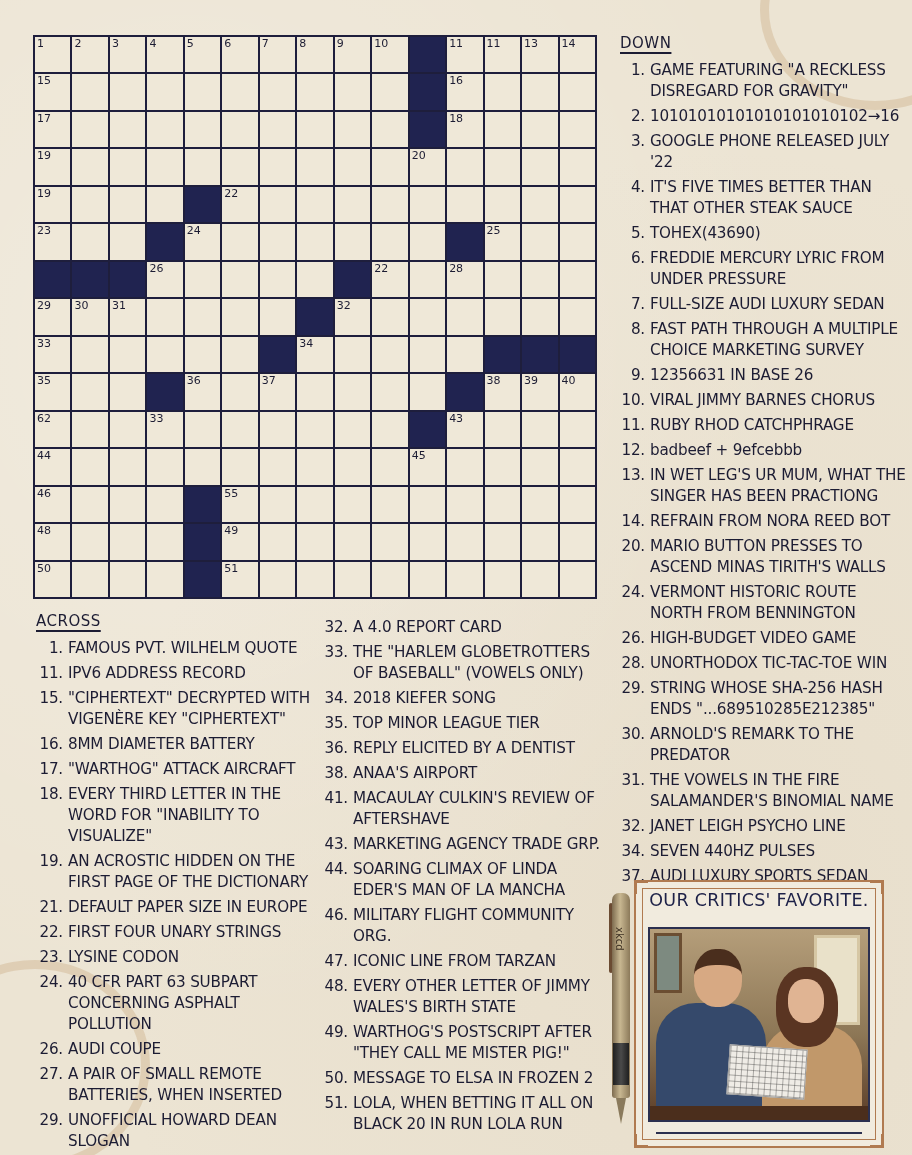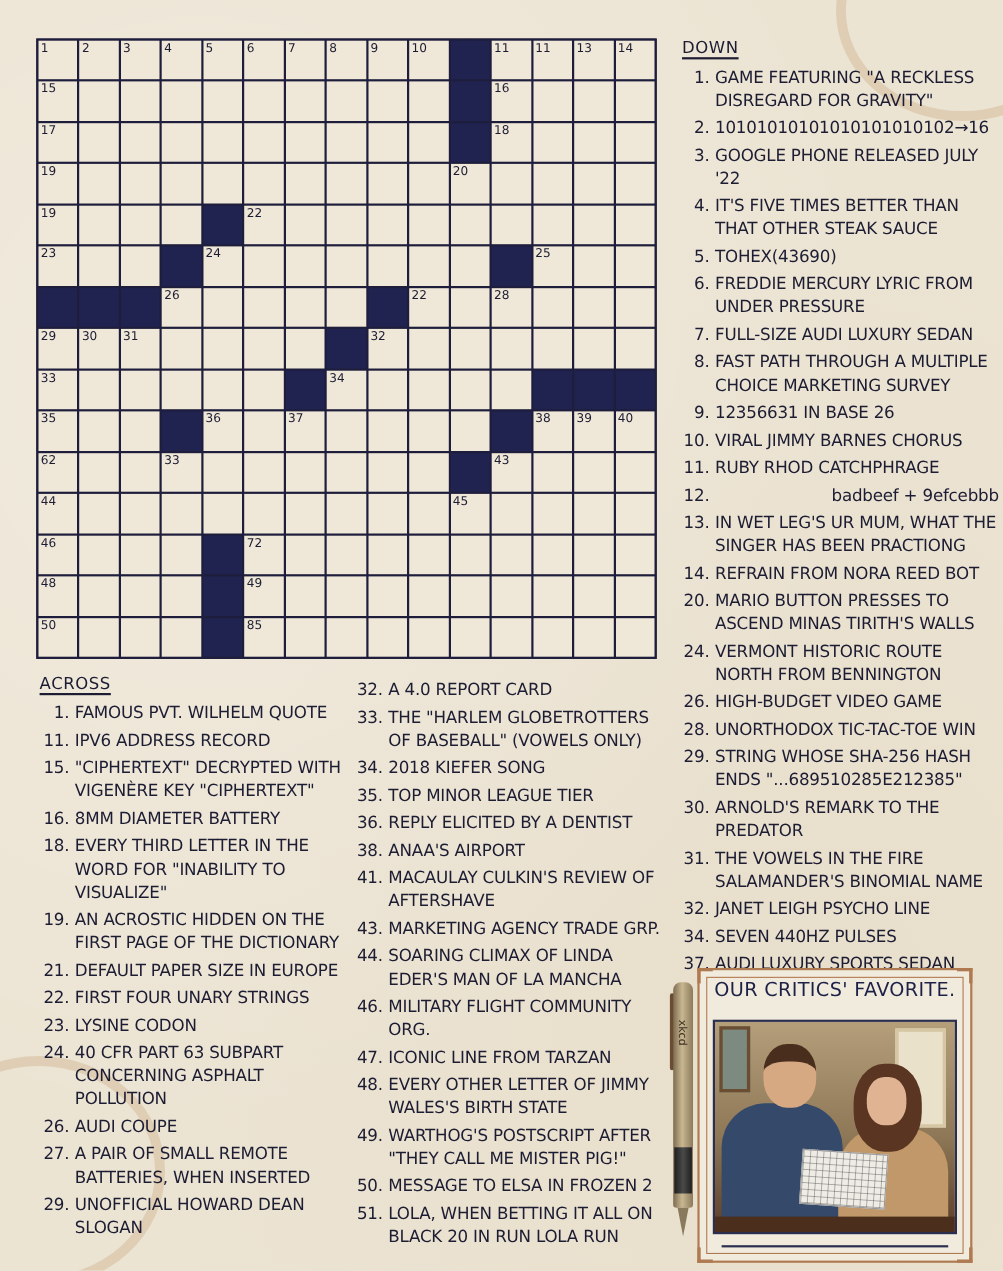--- a/index.html
+++ b/index.html
@@ -54,21 +54,21 @@
   }
   .clue-list { list-style: none; }
   .clue {
     display: flex; font-size: 15.2px; line-height: 21px;
     text-transform: uppercase; letter-spacing: -0.2px;
     font-family: "DejaVu Sans", sans-serif;
     cursor: pointer;
   }
   .clue .cn { flex: 0 0 auto; text-align: right; padding-right: 5px; }
   .clue .ct { flex: 1 1 auto; }
-  .clue .lower { text-transform: none; text-align: right; }
+  .clue .lower { text-transform: none; }
 
   .down-col { position: absolute; left: 620px; top: 34px; width: 288px; }
   .down-col .clue .cn { width: 30px; }
   .down-col .clue { margin-bottom: 4px; }
 
   .across-col1 { position: absolute; left: 36px; top: 612px; width: 290px; }
   .across-col1 .clue .cn { width: 32px; }
   .across-col1 .clue { margin-bottom: 4px; }
   .across-col2 { position: absolute; left: 323px; top: 617px; width: 285px; }
   .across-col2 .clue .cn { width: 30px; }
@@ -432,21 +432,21 @@
     <div class="cell"></div>
     <div class="cell"></div>
     <div class="cell">
       <span class="num">46</span>
     </div>
     <div class="cell"></div>
     <div class="cell"></div>
     <div class="cell"></div>
     <div class="cell black"></div>
     <div class="cell">
-      <span class="num">72</span>
+      <span class="num">55</span>
     </div>
     <div class="cell"></div>
     <div class="cell"></div>
     <div class="cell"></div>
     <div class="cell"></div>
     <div class="cell"></div>
     <div class="cell"></div>
     <div class="cell"></div>
     <div class="cell"></div>
     <div class="cell"></div>
@@ -470,21 +470,21 @@
     <div class="cell"></div>
     <div class="cell"></div>
     <div class="cell">
       <span class="num">50</span>
     </div>
     <div class="cell"></div>
     <div class="cell"></div>
     <div class="cell"></div>
     <div class="cell black"></div>
     <div class="cell">
-      <span class="num">85</span>
+      <span class="num">51</span>
     </div>
     <div class="cell"></div>
     <div class="cell"></div>
     <div class="cell"></div>
     <div class="cell"></div>
     <div class="cell"></div>
     <div class="cell"></div>
     <div class="cell"></div>
     <div class="cell"></div>
     <div class="cell"></div>
@@ -603,20 +603,24 @@
         <span class="cn">11.</span>
         <span class="ct">IPv6 address record</span>
       </li>
       <li class="clue">
         <span class="cn">15.</span>
         <span class="ct">"Ciphertext" decrypted with Vigenère key "ciphertext"</span>
       </li>
       <li class="clue">
         <span class="cn">16.</span>
         <span class="ct">8mm diameter battery</span>
+      </li>
+      <li class="clue">
+        <span class="cn">17.</span>
+        <span class="ct">"Warthog" attack aircraft</span>
       </li>
       <li class="clue">
         <span class="cn">18.</span>
         <span class="ct">Every third letter in the word for "inability to visualize"</span>
       </li>
       <li class="clue">
         <span class="cn">19.</span>
         <span class="ct">An acrostic hidden on the first page of the dictionary</span>
       </li>
       <li class="clue">

